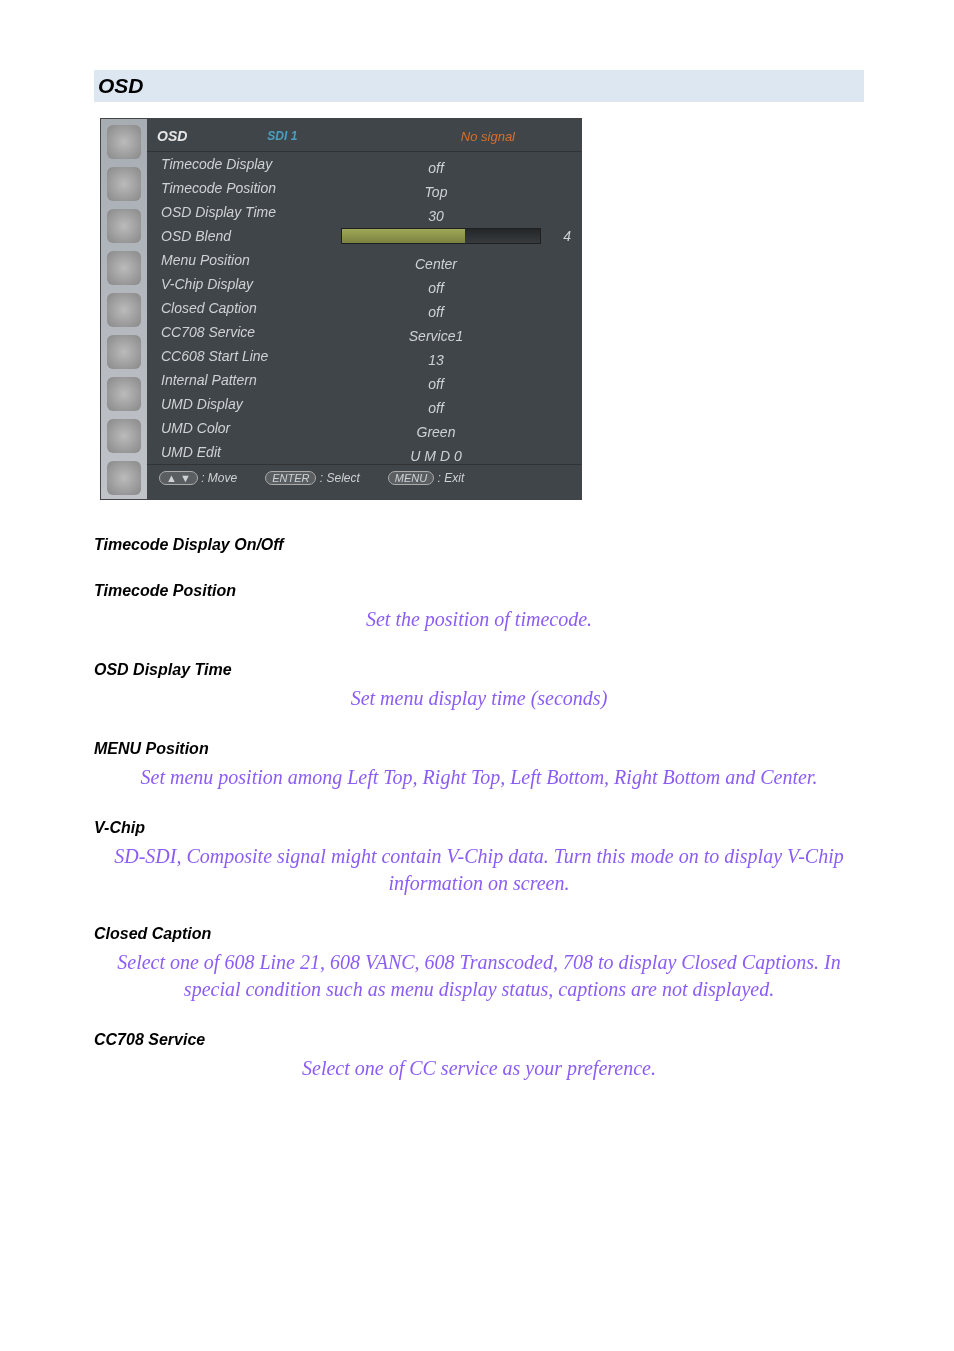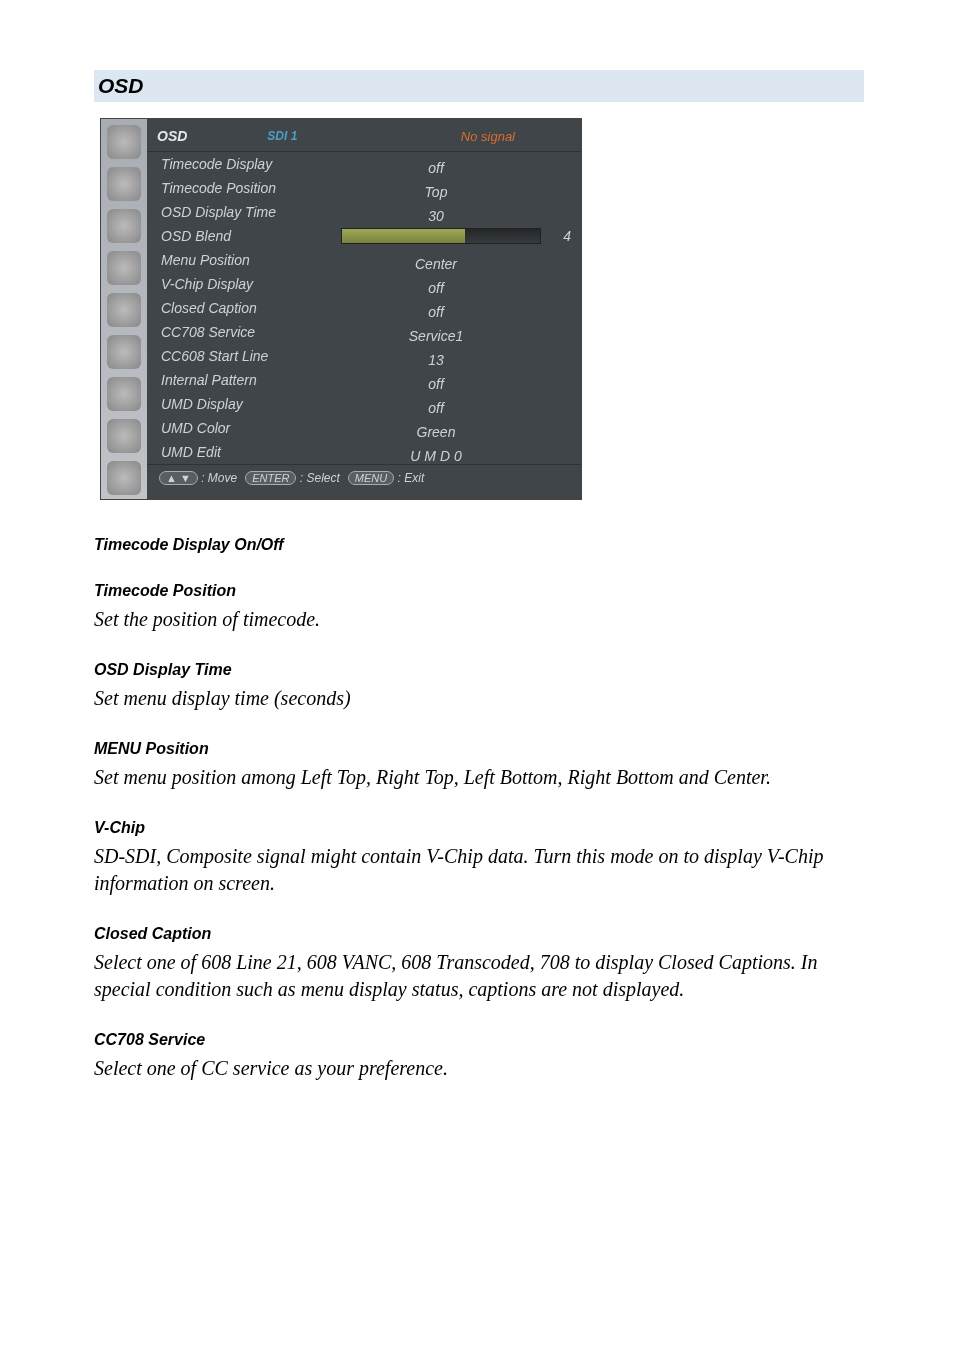--- a/index.html
+++ b/index.html
@@ -92,21 +92,21 @@
     background: linear-gradient(#9fa856, #7a8240);
   }
   .osd-row.slider .slider-num {
     margin-left: 10px;
     width: 20px;
     text-align: right;
   }
   .osd-footer {
     display: flex;
     align-items: center;
-    gap: 8px;
+    gap: 28px;
     padding: 6px 8px 8px 12px;
     border-top: 1px solid #2f3336;
     font-size: 12px;
     color: #cfd2d5;
   }
   .osd-footer .keycap {
     display: inline-block;
     border: 1px solid #aaa;
     border-radius: 8px;
     padding: 0 6px;
@@ -116,22 +116,23 @@
   .subhead {
     font-family: Arial, Helvetica, sans-serif;
     font-weight: bold;
     font-size: 16px;
     margin-top: 28px;
     margin-bottom: 6px;
   }
   .body-text {
     font-size: 20px;
     line-height: 1.35;
-    color: #000000;
+    color: #8b5cf6;
     margin: 2px 0 4px 0;
+    text-align: center;
   }
   .page-num {
     text-align: center;
     font-size: 20px;
     margin-top: 44px;
   }
 </style>
 </head>
 <body>
 

